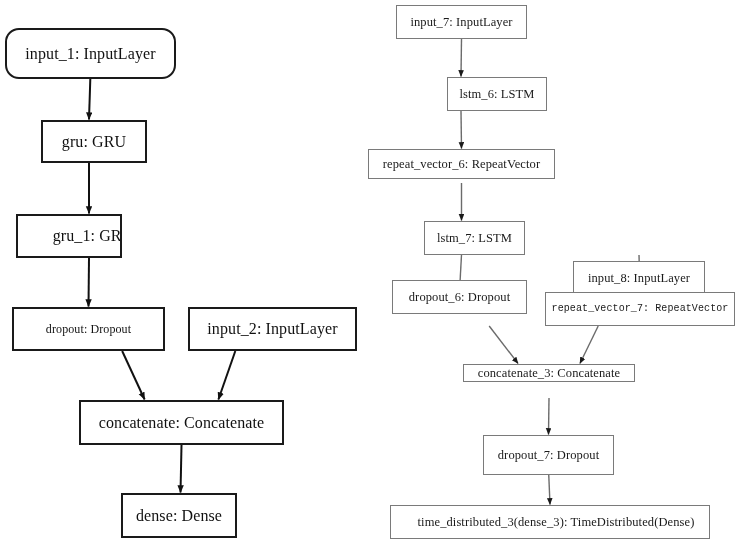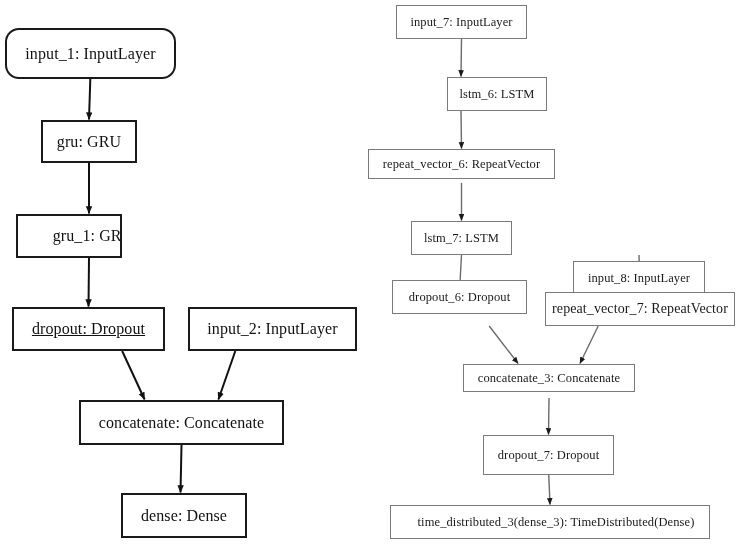--- a/index.html
+++ b/index.html
@@ -76,60 +76,60 @@
         <line x1="489.2" y1="326" x2="518.04" y2="363.5" stroke="#6b6b6b" stroke-width="1.4" marker-end="url(#arrow-gray)"></line>
         <line x1="598.2" y1="326" x2="579.96" y2="363.5" stroke="#6b6b6b" stroke-width="1.4" marker-end="url(#arrow-gray)"></line>
         <line x1="549" y1="398" x2="548.5" y2="434.5" stroke="#6b6b6b" stroke-width="1.4" marker-end="url(#arrow-gray)"></line>
         <line x1="548.5" y1="469" x2="550" y2="504.5" stroke="#6b6b6b" stroke-width="1.4" marker-end="url(#arrow-gray)"></line>
       </g>
   </svg>
   <div id="node-layer">
       <div class="node left-graph" style="left: 5px; top: 28px; width: 171px; height: 51px; border-radius: 14px;">
         <span class="label" style="font-size: 16px;">input_1: InputLayer</span>
       </div>
-      <div class="node left-graph" style="left: 41px; top: 120px; width: 96px; height: 43px;">
+      <div class="node left-graph" style="left: 41px; top: 120px; width: 106px; height: 43px;">
         <span class="label" style="font-size: 16px;">gru: GRU</span>
       </div>
       <div class="node left-graph" style="left: 16px; top: 214px; width: 106px; height: 44px; padding-left: 48px;">
         <span class="label" style="font-size: 16px;">gru_1: GRU</span>
       </div>
       <div class="node left-graph" style="left: 12px; top: 307px; width: 153px; height: 44px;">
-        <span class="label" style="font-size: 16px; text-decoration: underline;">dropout: Dropout</span>
+        <span class="label" style="font-size: 12px;">dropout: Dropout</span>
       </div>
       <div class="node left-graph" style="left: 188px; top: 307px; width: 169px; height: 44px;">
         <span class="label" style="font-size: 16px;">input_2: InputLayer</span>
       </div>
       <div class="node left-graph" style="left: 79px; top: 400px; width: 205px; height: 45px;">
         <span class="label" style="font-size: 16px;">concatenate: Concatenate</span>
       </div>
-      <div class="node left-graph" style="left: 121px; top: 493px; width: 126px; height: 45px;">
+      <div class="node left-graph" style="left: 121px; top: 493px; width: 116px; height: 45px;">
         <span class="label" style="font-size: 16px;">dense: Dense</span>
       </div>
       <div class="node right-graph" style="left: 396px; top: 5px; width: 131px; height: 34px;">
         <span class="label" style="font-size: 12.5px;">input_7: InputLayer</span>
       </div>
       <div class="node right-graph" style="left: 411px; top: 77px; width: 100px; height: 34px; margin-left: 36px;">
         <span class="label" style="font-size: 12.5px;">lstm_6: LSTM</span>
       </div>
       <div class="node right-graph" style="left: 368px; top: 149px; width: 187px; height: 30px;">
         <span class="label" style="font-size: 12.5px;">repeat_vector_6: RepeatVector</span>
       </div>
-      <div class="node right-graph" style="left: 411px; top: 221px; width: 101px; height: 34px;">
+      <div class="node right-graph" style="left: 424px; top: 221px; width: 101px; height: 34px;">
         <span class="label" style="font-size: 12.5px;">lstm_7: LSTM</span>
       </div>
       <div class="node right-graph" style="left: 573px; top: 221px; width: 132px; height: 34px; margin-top: 40px;">
         <span class="label" style="font-size: 12.5px;">input_8: InputLayer</span>
       </div>
       <div class="node right-graph" style="left: 392px; top: 280px; width: 135px; height: 34px;">
         <span class="label" style="font-size: 12.5px;">dropout_6: Dropout</span>
       </div>
       <div class="node right-graph" style="left: 545px; top: 292px; width: 190px; height: 34px;">
-        <span class="label" style="font-size: 14px;">repeat_vector_7: RepeatVector</span>
+        <span class="label" style="font-size: 10px; font-family: Liberation Mono, monospace;">repeat_vector_7: RepeatVector</span>
       </div>
-      <div class="node right-graph" style="left: 463px; top: 364px; width: 172px; height: 28px;">
+      <div class="node right-graph" style="left: 463px; top: 364px; width: 172px; height: 18px;">
         <span class="label" style="font-size: 12.5px;">concatenate_3: Concatenate</span>
       </div>
       <div class="node right-graph" style="left: 483px; top: 435px; width: 131px; height: 40px;">
         <span class="label" style="font-size: 12.5px;">dropout_7: Dropout</span>
       </div>
       <div class="node right-graph" style="left: 390px; top: 505px; width: 320px; height: 34px; padding-left: 12px;">
         <span class="label" style="font-size: 12.5px;">time_distributed_3(dense_3): TimeDistributed(Dense)</span>
       </div>
     </div>
 </div>

